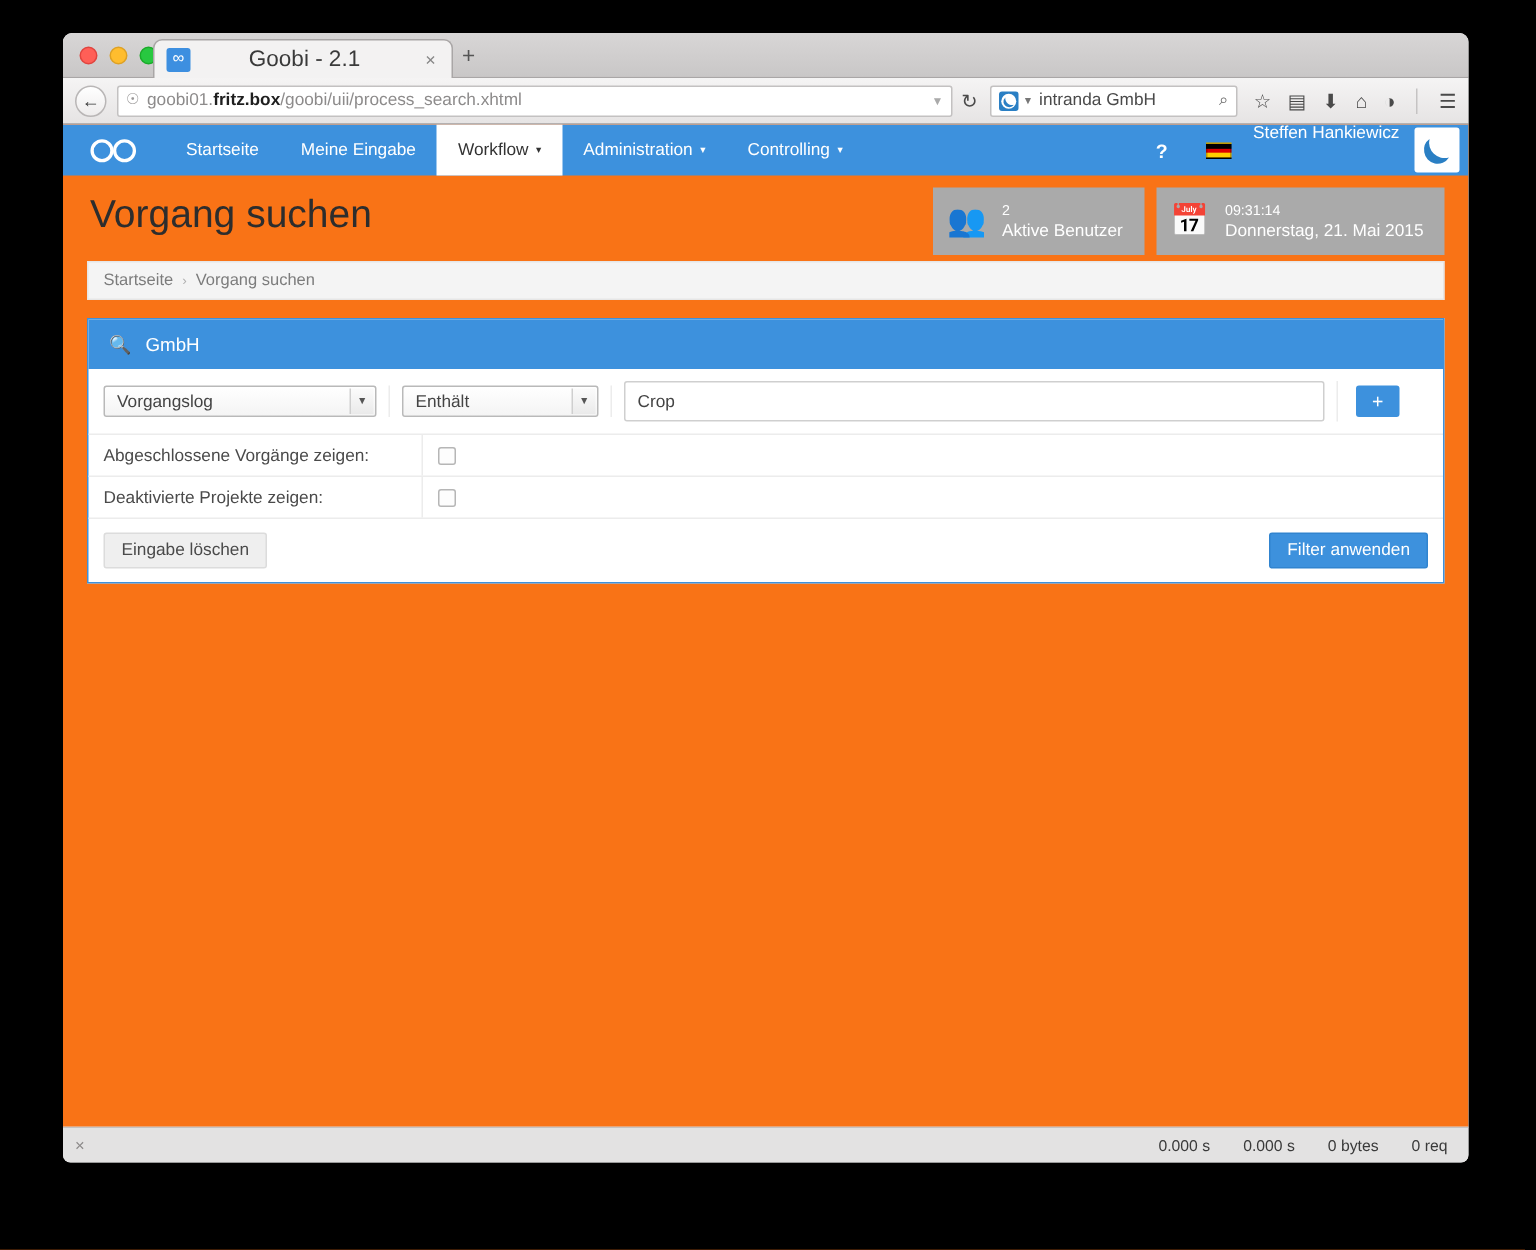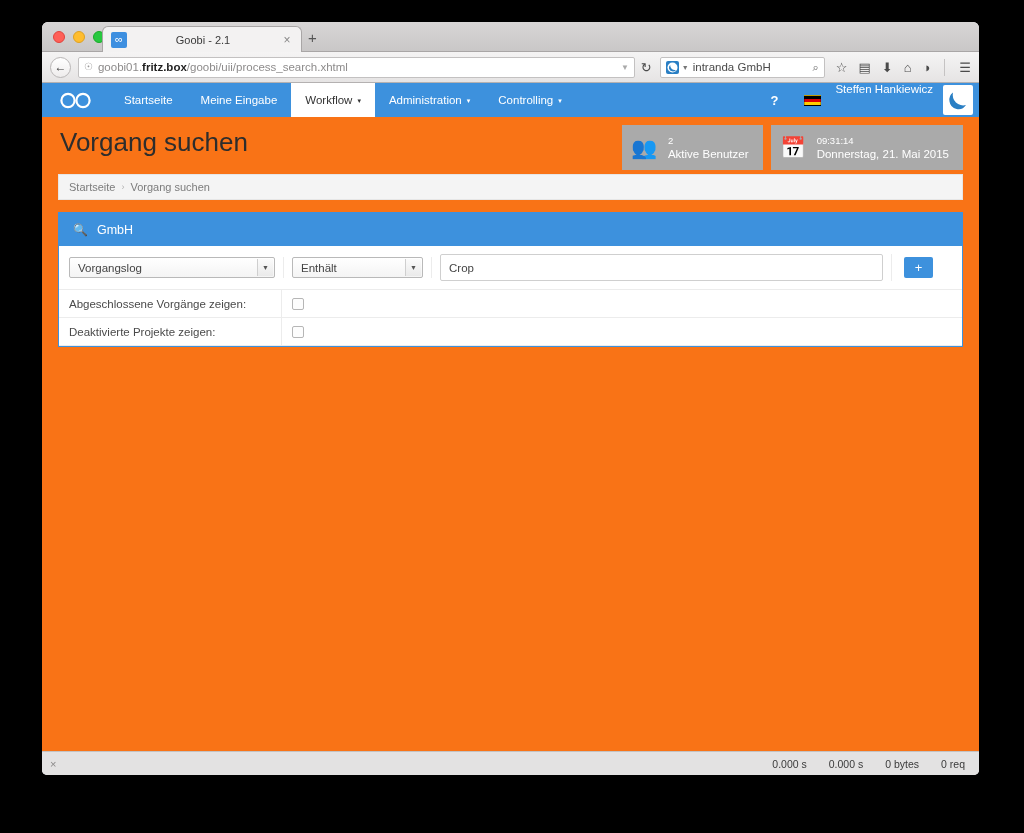--- a/index.html
+++ b/index.html
@@ -44,21 +44,21 @@
     display: flex; align-items: center;
   }
   .tab-favicon {
     width: 16px; height: 16px; margin-left: 8px;
     background: #3d8fe0; border-radius: 2px;
     display: flex; align-items: center; justify-content: center;
     color: #fff; font-size: 11px; line-height: 1;
   }
   .tab-title {
     flex: 1; text-align: center;
-    font-size: 11px; color: #3a3a3a;
+    font-size: 15px; color: #3a3a3a;
     white-space: nowrap; overflow: hidden;
   }
   .tab-close {
     width: 16px; margin-right: 6px; text-align: center;
     font-size: 12px; color: #888; line-height: 1;
   }
   .newtab {
     position: absolute; left: 266px; top: 8px;
     font-size: 15px; color: #555; line-height: 1;
   }
@@ -175,21 +175,21 @@
     height: 33px; display: flex; align-items: center;
     padding: 0 14px; gap: 9px; font-size: 12.5px;
   }
   .panel-head .mag { font-size: 12px; }
 
   .form-row {
     display: flex; align-items: center;
     border-bottom: 1px solid #ececec;
     padding: 8px 10px; gap: 0;
   }
-  .cell-sel1 { width: 215px; flex: none; padding-right: 8px; border-right: 1px solid #ececec;}
+  .cell-sel1 { width: 191px; flex: none; padding-right: 8px; border-right: 1px solid #ececec;}
   .cell-sel2 { width: 148px; flex: none; padding: 0 8px; border-right: 1px solid #ececec;}
   .cell-txt  { flex: 1; padding: 0 8px; border-right: 1px solid #ececec;}
   .cell-add  { width: 60px; flex: none; padding-left: 12px; display:flex; }
 
   .fake-select {
     width: 100%; height: 21px;
     border: 1px solid #b9b9b9; border-radius: 2px;
     background: linear-gradient(#ffffff,#f4f4f4);
     display: flex; align-items: center;
     font-size: 11.5px; color: #444; padding-left: 8px;
@@ -409,20 +409,24 @@
         </div>
       </div>
 
       <div class="check-row">
         <div class="cr-label">Deaktivierte Projekte zeigen:</div>
         <div class="cr-field">
           <span class="chk"></span>
         </div>
       </div>
 
+      <div class="panel-foot">
+        <div class="btn-grey">Eingabe löschen</div>
+        <div class="btn-blue">Filter anwenden</div>
+      </div>
     </div>
 
   </div>
 
   <div class="statusbar">
     <span class="sb-close">×</span>
     <span class="sb-metrics">
       <span>0.000 s</span>
       <span>0.000 s</span>
       <span>0 bytes</span>

